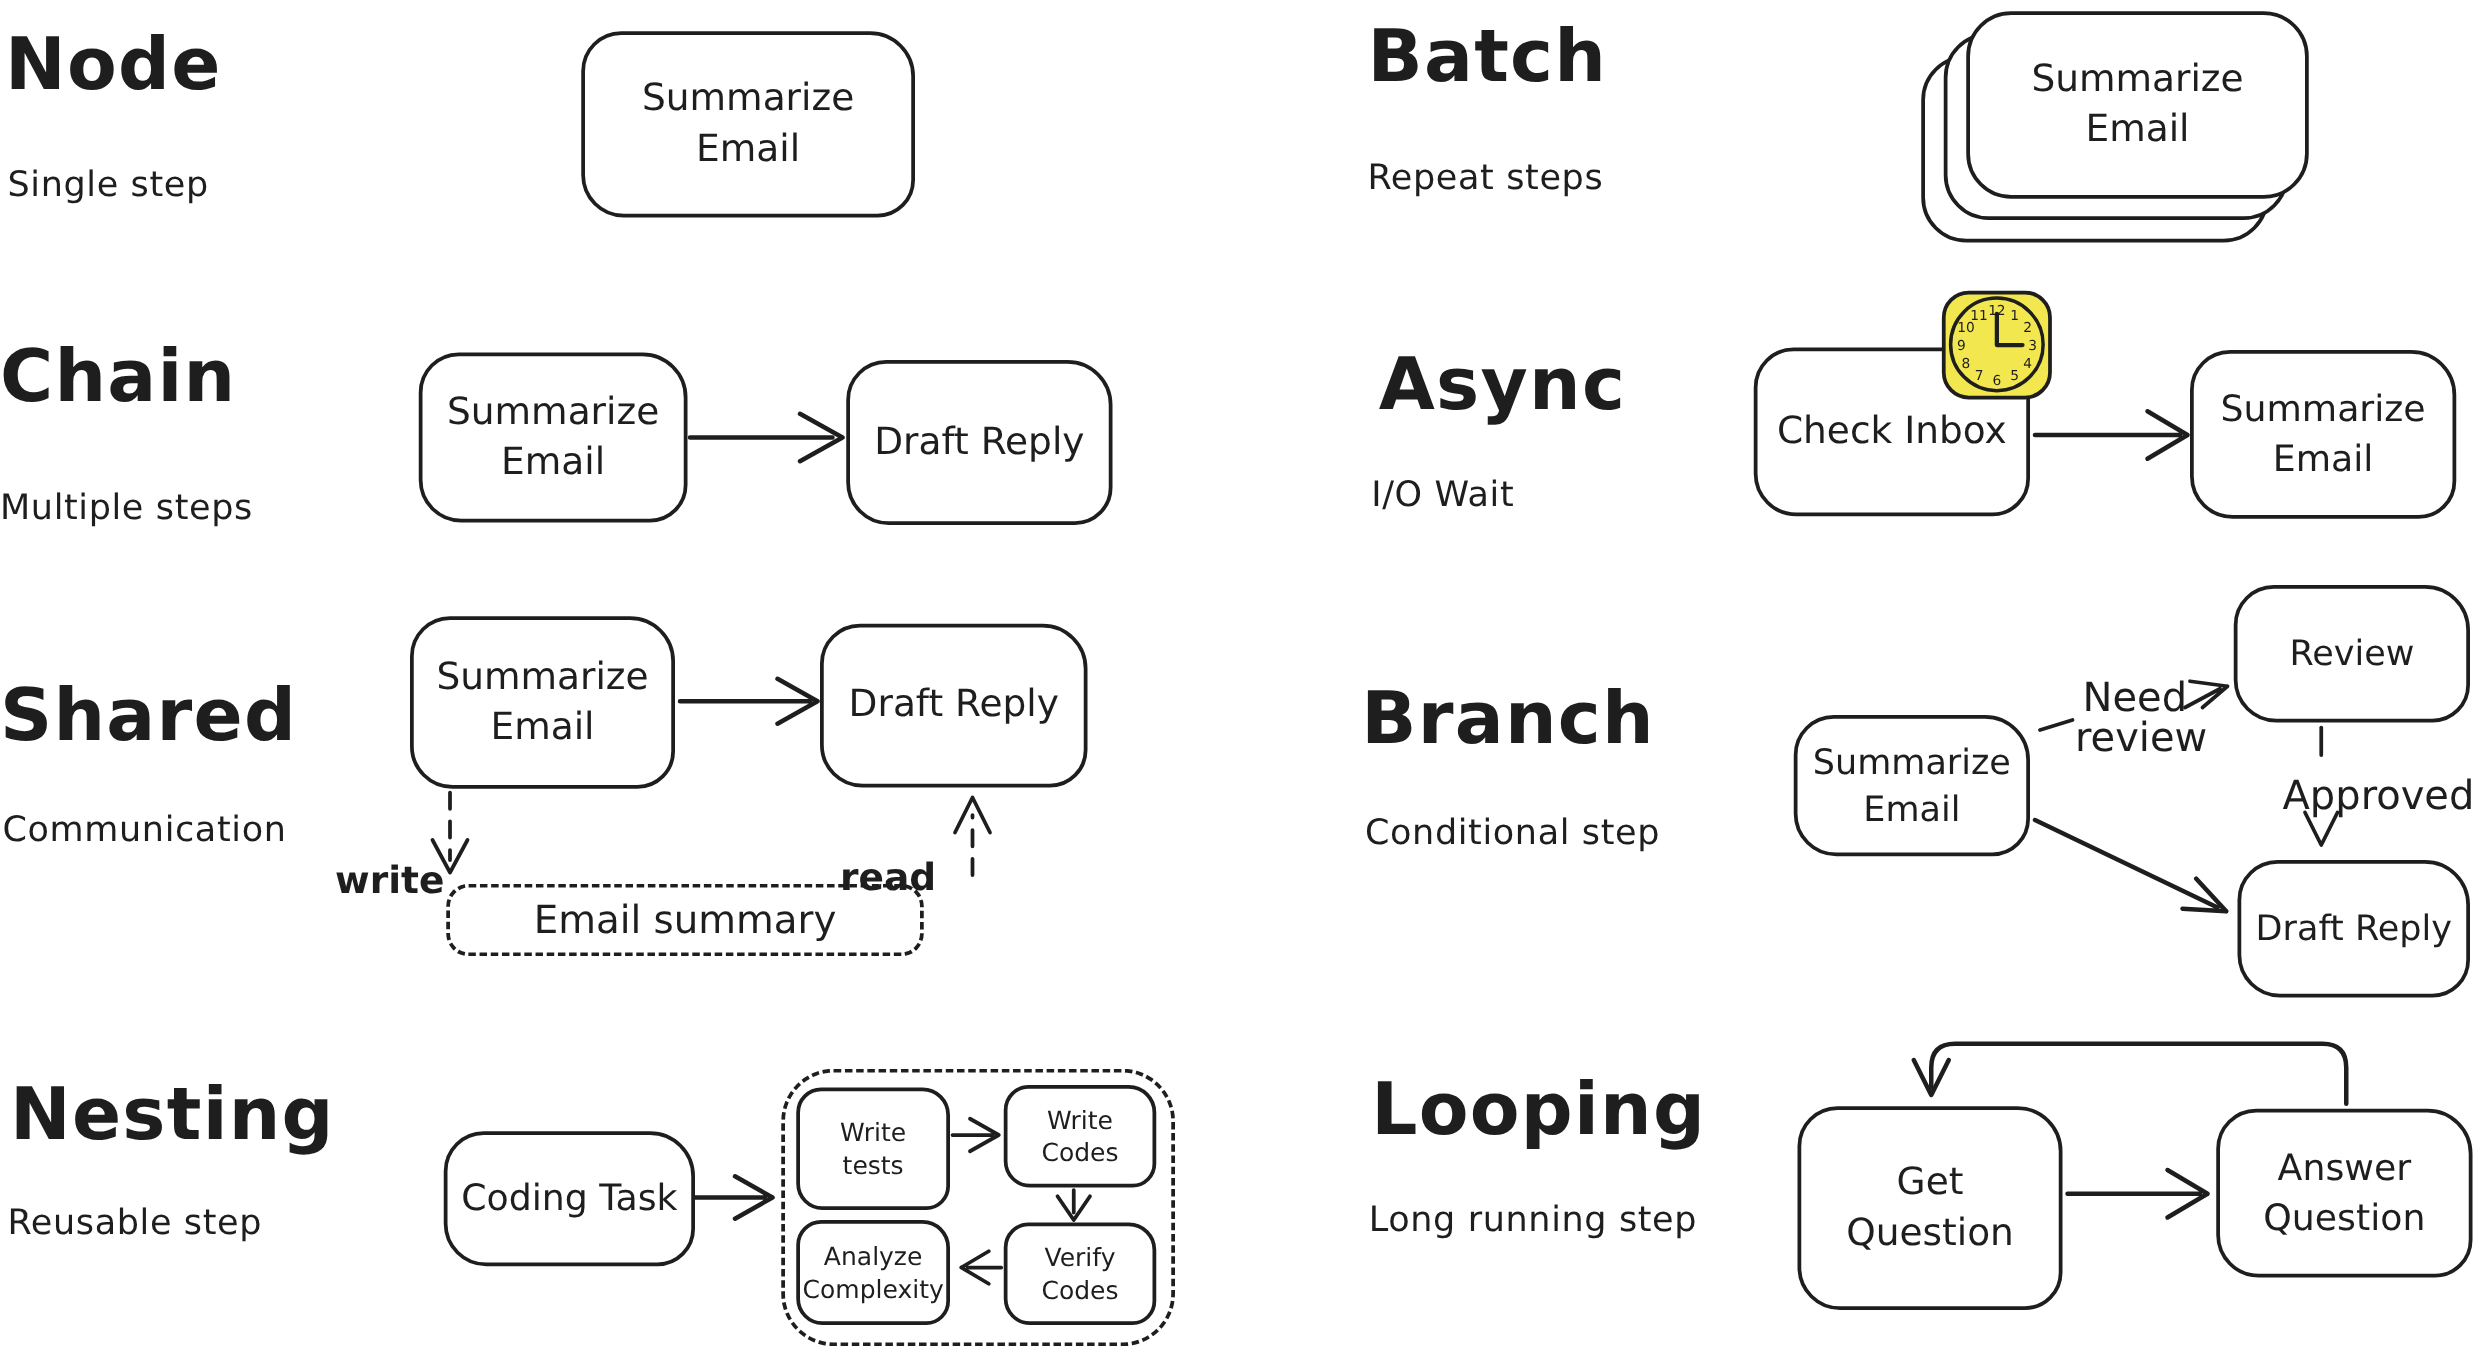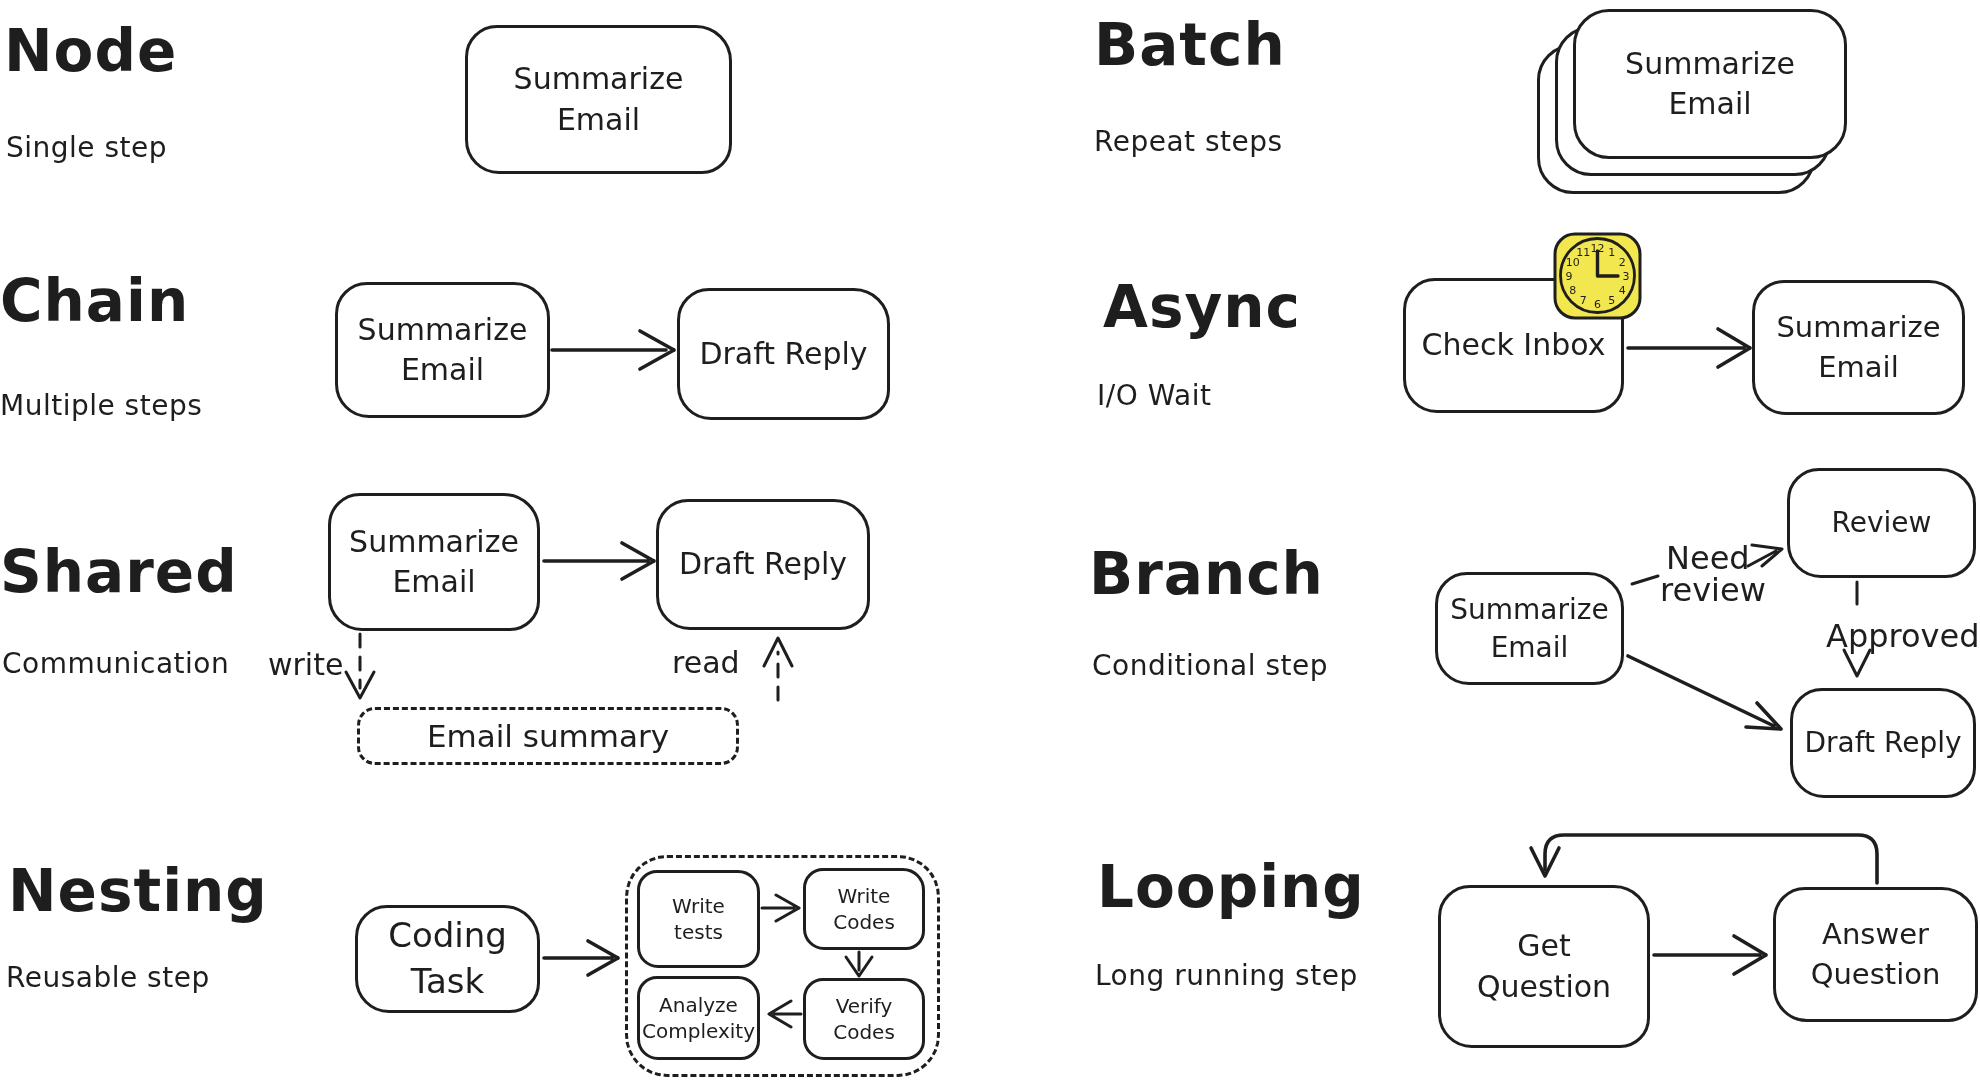--- a/index.html
+++ b/index.html
@@ -40,22 +40,22 @@
     border:3.2px dashed var(--ink);border-radius:42px;
     box-sizing:border-box;
   }
   .store-box{
     position:absolute;z-index:2;background:var(--paper);
     border:3.2px dashed var(--ink);border-radius:18px;
     display:flex;align-items:center;justify-content:center;
     font-size:31px;font-weight:500;box-sizing:border-box;
   }
   .hand-label{
-    position:absolute;z-index:3;font-size:30px;font-weight:400;
-    line-height:1;white-space:nowrap;
+    position:absolute;z-index:3;font-size:30px;font-weight:700;
+    line-height:1;white-space:nowrap;margin-top:40px;
   }
   .edge-label{
     position:absolute;z-index:3;font-size:32px;font-weight:500;
     line-height:1.25;white-space:nowrap;
   }
   .stack-card{
     position:absolute;background:var(--paper);
     border:3.4px solid var(--ink);border-radius:36px;
     box-sizing:border-box;
   }
@@ -113,21 +113,21 @@
   <div class="title" style="left:0px;top:543px">Shared</div>
   <div class="subtitle" style="left:2px;top:650px">Communication</div>
   <div class="box" style="left:328px;top:493px;width:212px;height:138px">Summarize Email</div>
   <div class="box" style="left:656px;top:499px;width:214px;height:131px">Draft Reply</div>
   <div class="hand-label" style="left:268px;top:650px">write</div>
   <div class="hand-label" style="left:672px;top:648px">read</div>
   <div class="store-box" style="left:357px;top:707px;width:382px;height:58px">Email summary</div>
 
   <div class="title" style="left:8px;top:862px">Nesting</div>
   <div class="subtitle" style="left:6px;top:964px">Reusable step</div>
-  <div class="box" style="left:355px;top:905px;width:185px;height:108px;font-size:34px">Coding Task</div>
+  <div class="box" style="left:355px;top:905px;width:201px;height:108px;font-size:29px">Coding Task</div>
   <div class="dashed-container" style="left:625px;top:855px;width:315px;height:222px"></div>
   <div class="box small" style="left:637px;top:870px;width:123px;height:98px">Write tests</div>
   <div class="box small" style="left:637px;top:976px;width:123px;height:84px">Analyze Complexity</div>
   <div class="box small" style="left:803px;top:868px;width:122px;height:82px">Write Codes</div>
   <div class="box small" style="left:803px;top:978px;width:122px;height:82px">Verify Codes</div>
 
   <div class="title" style="left:1094px;top:16px">Batch</div>
   <div class="subtitle" style="left:1094px;top:128px">Repeat steps</div>
   <div class="stack-card" style="left:1537px;top:44px;width:278px;height:150px;z-index:1"></div>
   <div class="stack-card" style="left:1555px;top:26px;width:276px;height:150px;z-index:2"></div>

